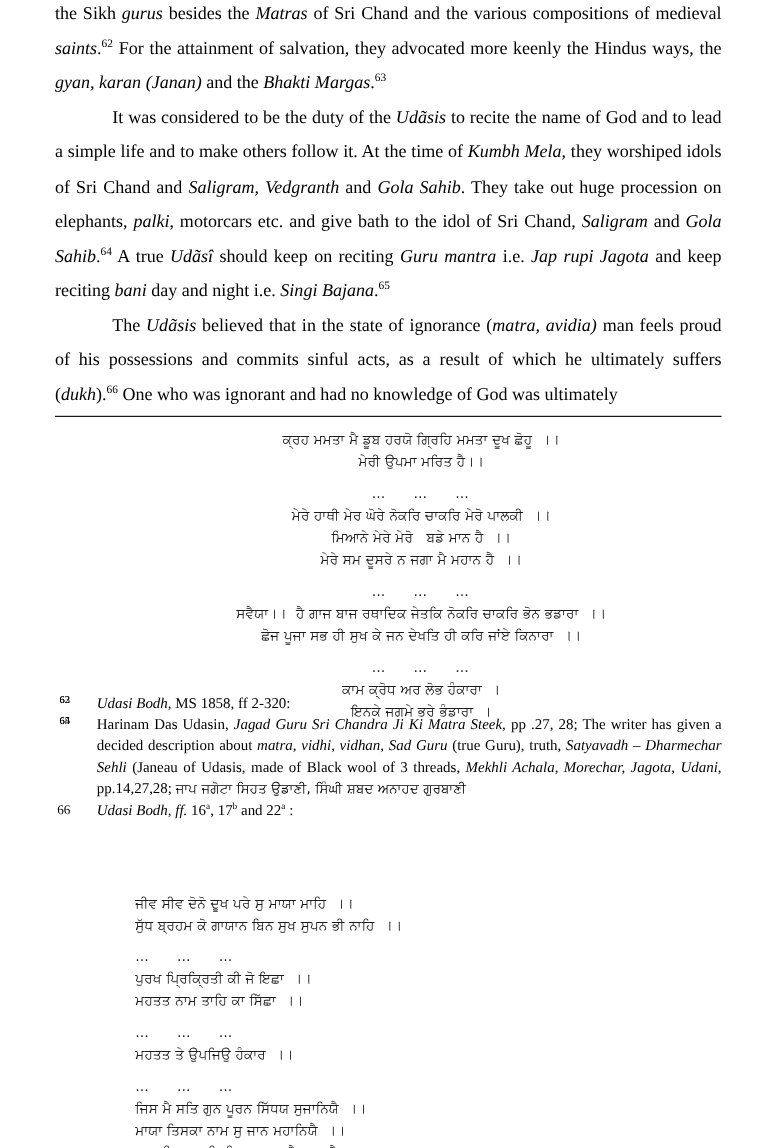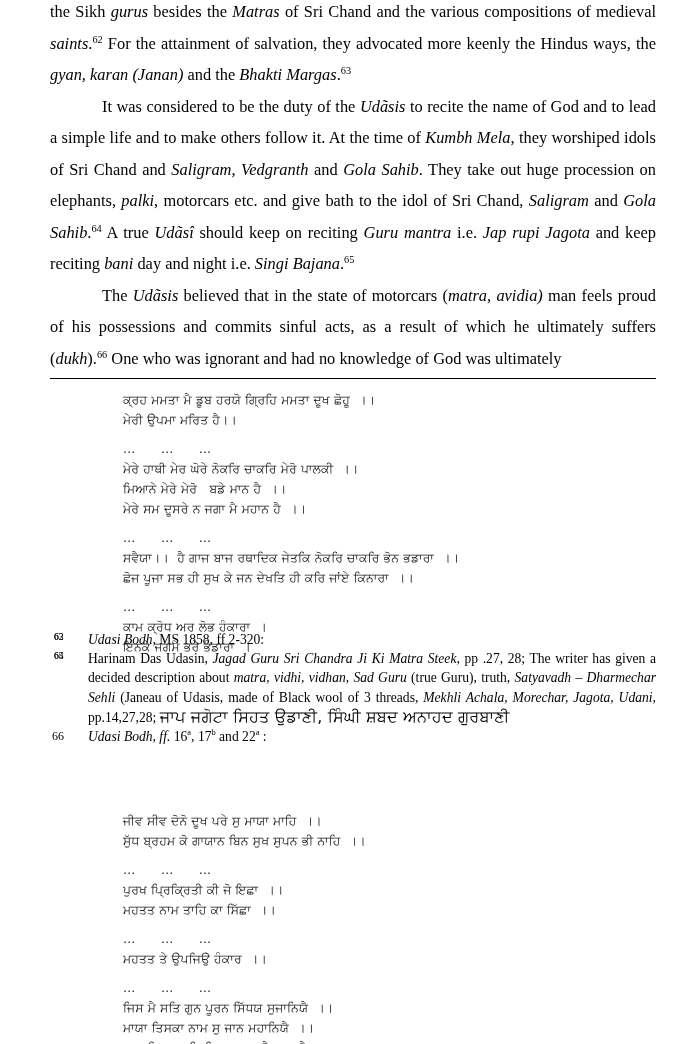--- a/index.html
+++ b/index.html
@@ -70,21 +70,21 @@
     line-height: 20px;
     letter-spacing: 0.2px;
     white-space: pre;
     color: #1a1a1a;
   }
   .verse-block .gap { height: 9px; }
   .verse-block .dots {
     letter-spacing: 2px;
     font-size: 12.3px;
   }
-  #verse-top { top: 390px; }
+  #verse-top { top: 390px; text-align: center; }
   #verse-bottom { top: 795px; margin-top: 16px; }
 
   
   .footnotes {
     position: absolute;
     left: 50px;
     top: 630px;
     width: 606px;
   }
   .fn {
@@ -102,34 +102,34 @@
     font-size: 9.6px;
     line-height: 19.2px;
   }
   .fn.big-num .fn-num {
     font-size: 12px;
     top: 0px;
     left: 2px;
   }
   .fn-inline-gur {
     font-family: "DejaVu Sans", "Liberation Sans", sans-serif;
-    font-size: 16px;
+    font-size: 12px;
     letter-spacing: 0.2px;
   }
   .fn sup { font-size: 0.62em; }
 </style>
 </head>
 <body>
 
 <div class="page">
 
   <div class="body-text" id="body-text">
       <p><span>the Sikh </span><i>gurus</i><span> besides the </span><i>Matras</i><span> of Sri Chand and the various compositions of medieval </span><i>saints</i><span>.</span><sup>62</sup><span> For the attainment of salvation, they advocated more keenly the Hindus ways, the </span><i>gyan, karan (Janan)</i><span> and the </span><i>Bhakti Margas</i><span>.</span><sup>63</sup></p>
       <p class="indent"><span>It was considered to be the duty of the </span><i>Udãsis</i><span>  to recite the name of God and to lead a simple life and to make others follow it. At the time of </span><i>Kumbh Mela,</i><span> they worshiped idols of Sri Chand and </span><i>Saligram, Vedgranth</i><span> and </span><i>Gola Sahib</i><span>. They take out huge procession on elephants, </span><i>palki</i><span>, motorcars etc. and give bath to the idol of Sri Chand, </span><i>Saligram</i><span> and </span><i>Gola Sahib</i><span>.</span><sup>64</sup><span> A true </span><i>Udãsî</i><span>  should keep on reciting </span><i>Guru mantra</i><span> i.e. </span><i>Jap rupi Jagota</i><span> and keep reciting </span><i>bani</i><span> day and night i.e. </span><i>Singi Bajana</i><span>.</span><sup>65</sup></p>
-      <p class="indent"><span>The </span><i>Udãsis</i><span>  believed that in the state of motorcars (</span><i>matra, avidia)</i><span> man feels proud of his possessions and commits sinful acts, as a result of which he ultimately suffers (</span><i>dukh</i><span>).</span><sup>66</sup><span> One who was ignorant and had no knowledge of God was ultimately</span></p>
+      <p class="indent"><span>The </span><i>Udãsis</i><span>  believed that in the state of ignorance (</span><i>matra, avidia)</i><span> man feels proud of his possessions and commits sinful acts, as a result of which he ultimately suffers (</span><i>dukh</i><span>).</span><sup>66</sup><span> One who was ignorant and had no knowledge of God was ultimately</span></p>
     </div>
 
   <div class="fn-rule"></div>
 
   <div class="verse-block" id="verse-top"><div>ਕ੍ਰਹ ਮਮਤਾ ਮੈ ਡੂਬ ਹਰਯੋ ਗ੍ਰਿਹਿ ਮਮਤਾ ਦੂਖ ਛੋਹੂ  ।।</div><div>ਮੇਰੀ ਉਪਮਾ ਮਰਿਤ ਹੈ।।</div><div class="gap"></div><div class="dots">…    …    …</div><div>ਮੇਰੇ ਹਾਥੀ ਮੇਰ ਘੋਰੇ ਨੋਕਰਿ ਚਾਕਰਿ ਮੇਰੋ ਪਾਲਕੀ  ।।</div><div>ਮਿਆਨੇ ਮੇਰੇ ਮੇਰੋ   ਬਡੇ ਮਾਨ ਹੈ  ।।</div><div>ਮੇਰੇ ਸਮ ਦੂਸਰੇ ਨ ਜਗਾ ਮੈ ਮਹਾਨ ਹੈ  ।।</div><div class="gap"></div><div class="dots">…    …    …</div><div>ਸਵੈਯਾ।।  ਹੈ ਗਾਜ ਬਾਜ ਰਥਾਦਿਕ ਜੇਤਕਿ ਨੋਕਰਿ ਚਾਕਰਿ ਭੋਨ ਭਡਾਰਾ  ।।</div><div>ਛੋਜ ਪੂਜਾ ਸਭ ਹੀ ਸੁਖ ਕੇ ਜਨ ਦੇਖਤਿ ਹੀ ਕਰਿ ਜਾਂਏ ਕਿਨਾਰਾ  ।।</div><div class="gap"></div><div class="dots">…    …    …</div><div>ਕਾਮ ਕ੍ਰੋਧ ਅਰ ਲੋਭ ਹੰਕਾਰਾ  ।</div><div>ਇਨਕੇ ਜਗਮੇ ਭਰੇ ਭੰਡਾਰਾ  ।</div></div>
 
   <div class="footnotes" id="footnotes">
       <div class="fn"><span class="fn-num">62</span></div>
       <div class="fn"><span class="fn-num">63</span><span><i>Udasi Bodh,</i><span> MS 1858, ff 2-320:</span></span></div>
       <div class="fn"><span class="fn-num">64</span></div>

